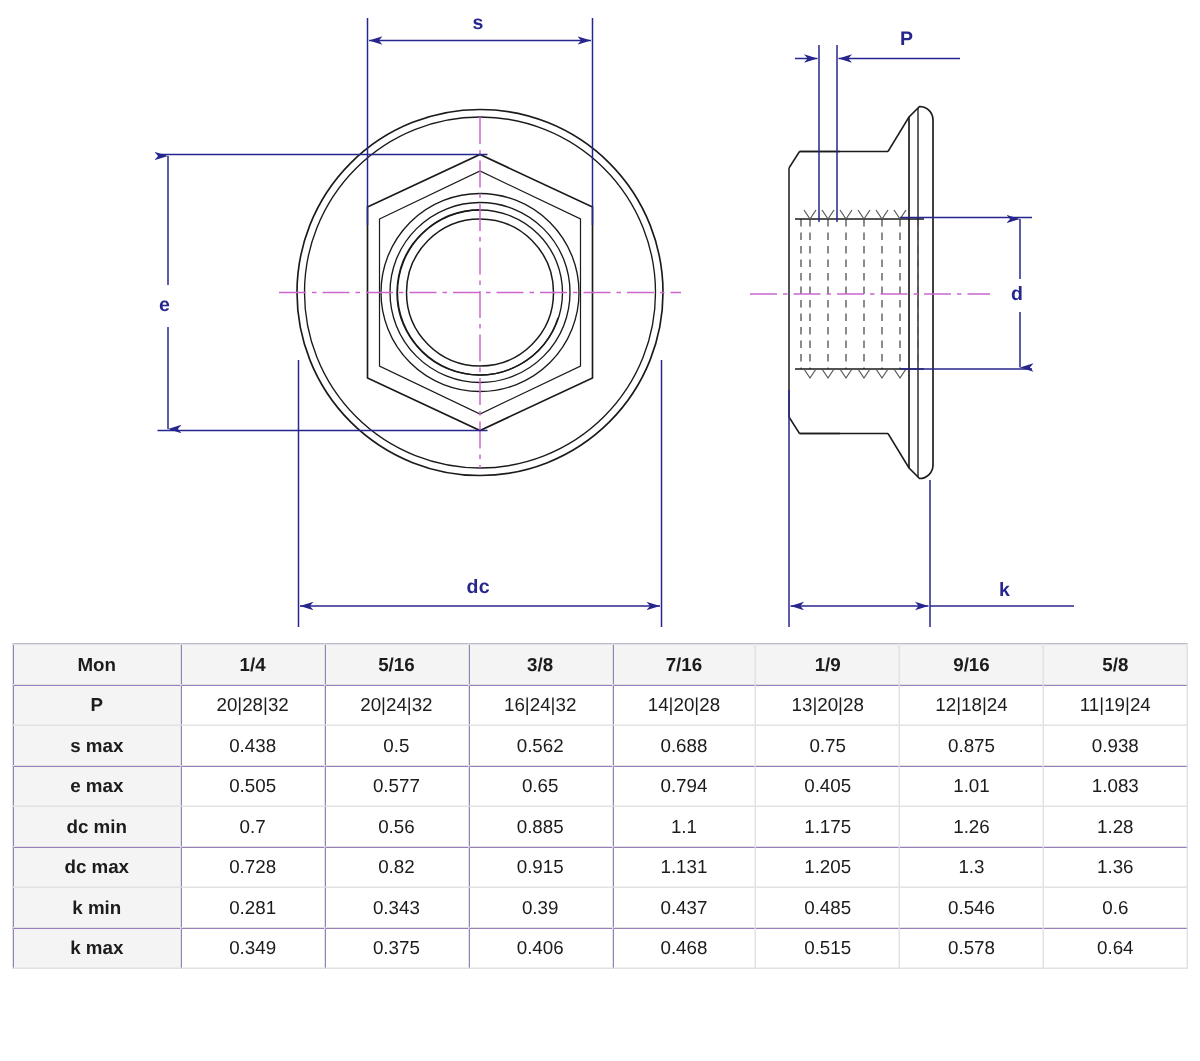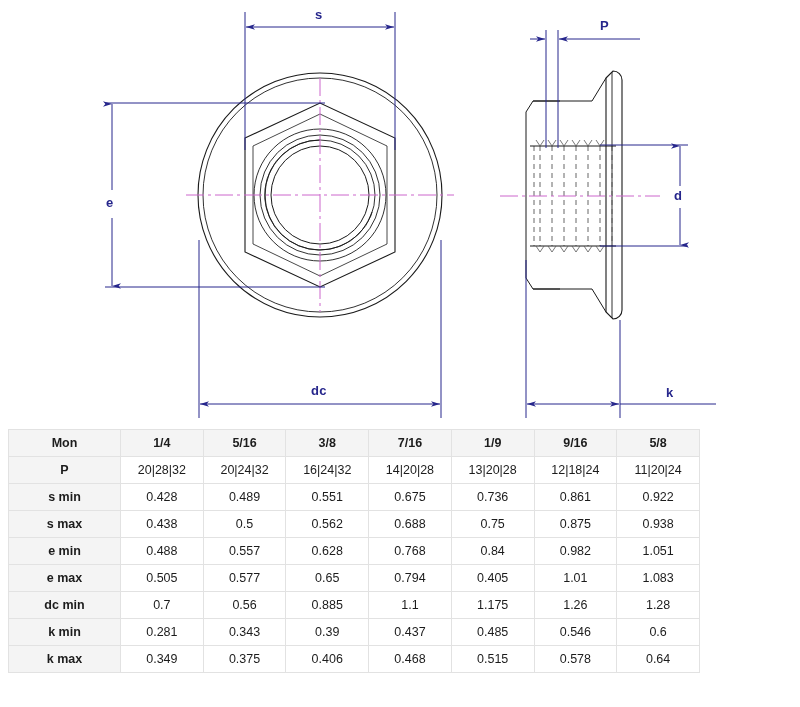--- a/index.html
+++ b/index.html
@@ -36,21 +36,21 @@
   }
 
   
   #spec-table-wrap {
     position: absolute;
     left: 8px; top: 429px;
     width: 784px;
   }
   table.spec {
     border-collapse: collapse;
-    width: 692px;
+    width: 784px;
     table-layout: fixed;
     font-family: "Liberation Sans", sans-serif;
     background: #4c1d95;
   }
   table.spec td, table.spec th {
     border: 1px solid #e2e2e2;
     height: 27px;
     text-align: center;
     vertical-align: middle;
     font-size: 12.5px;
@@ -235,73 +235,63 @@
       </thead>
       <tbody>
         <tr>
           <th class="rowhead">P</th>
           <td class="val">20|28|32</td>
           <td class="val">20|24|32</td>
           <td class="val">16|24|32</td>
           <td class="val">14|20|28</td>
           <td class="val">13|20|28</td>
           <td class="val">12|18|24</td>
-          <td class="val">11|20|24</td>
-        </tr>
-        <tr>
-          <th class="rowhead">s min</th>
-          <td class="val">0.428</td>
-          <td class="val">0.489</td>
-          <td class="val">0.551</td>
-          <td class="val">0.675</td>
-          <td class="val">0.736</td>
-          <td class="val">0.861</td>
-          <td class="val">0.922</td>
+          <td class="val">11|19|24</td>
         </tr>
         <tr>
           <th class="rowhead">s max</th>
           <td class="val">0.438</td>
           <td class="val">0.5</td>
           <td class="val">0.562</td>
           <td class="val">0.688</td>
           <td class="val">0.75</td>
           <td class="val">0.875</td>
           <td class="val">0.938</td>
         </tr>
         <tr>
-          <th class="rowhead">e min</th>
-          <td class="val">0.488</td>
-          <td class="val">0.557</td>
-          <td class="val">0.628</td>
-          <td class="val">0.768</td>
-          <td class="val">0.84</td>
-          <td class="val">0.982</td>
-          <td class="val">1.051</td>
-        </tr>
-        <tr>
           <th class="rowhead">e max</th>
           <td class="val">0.505</td>
           <td class="val">0.577</td>
           <td class="val">0.65</td>
           <td class="val">0.794</td>
           <td class="val">0.405</td>
           <td class="val">1.01</td>
           <td class="val">1.083</td>
         </tr>
         <tr>
           <th class="rowhead">dc min</th>
           <td class="val">0.7</td>
           <td class="val">0.56</td>
           <td class="val">0.885</td>
           <td class="val">1.1</td>
           <td class="val">1.175</td>
           <td class="val">1.26</td>
           <td class="val">1.28</td>
         </tr>
         <tr>
+          <th class="rowhead">dc max</th>
+          <td class="val">0.728</td>
+          <td class="val">0.82</td>
+          <td class="val">0.915</td>
+          <td class="val">1.131</td>
+          <td class="val">1.205</td>
+          <td class="val">1.3</td>
+          <td class="val">1.36</td>
+        </tr>
+        <tr>
           <th class="rowhead">k min</th>
           <td class="val">0.281</td>
           <td class="val">0.343</td>
           <td class="val">0.39</td>
           <td class="val">0.437</td>
           <td class="val">0.485</td>
           <td class="val">0.546</td>
           <td class="val">0.6</td>
         </tr>
         <tr>

